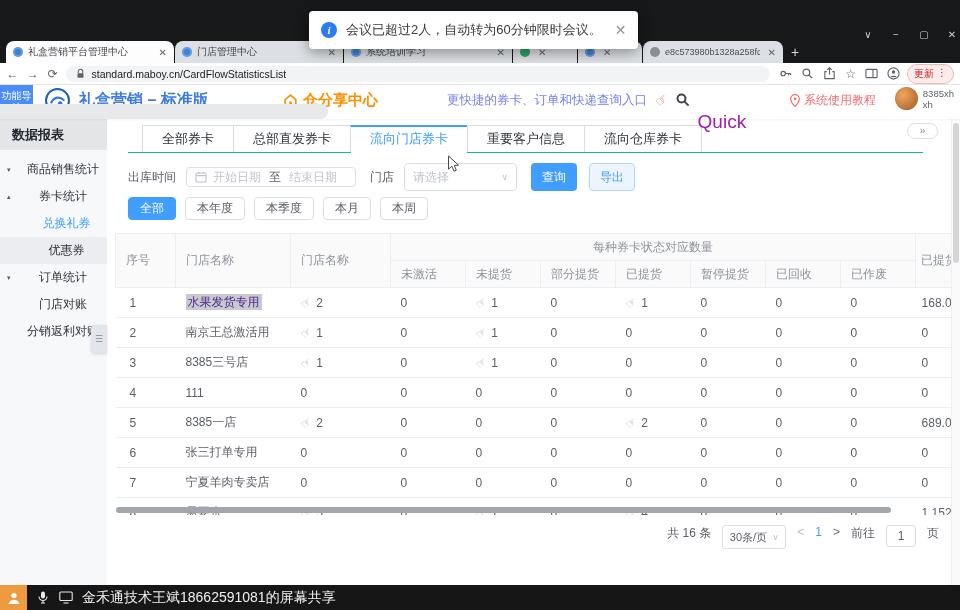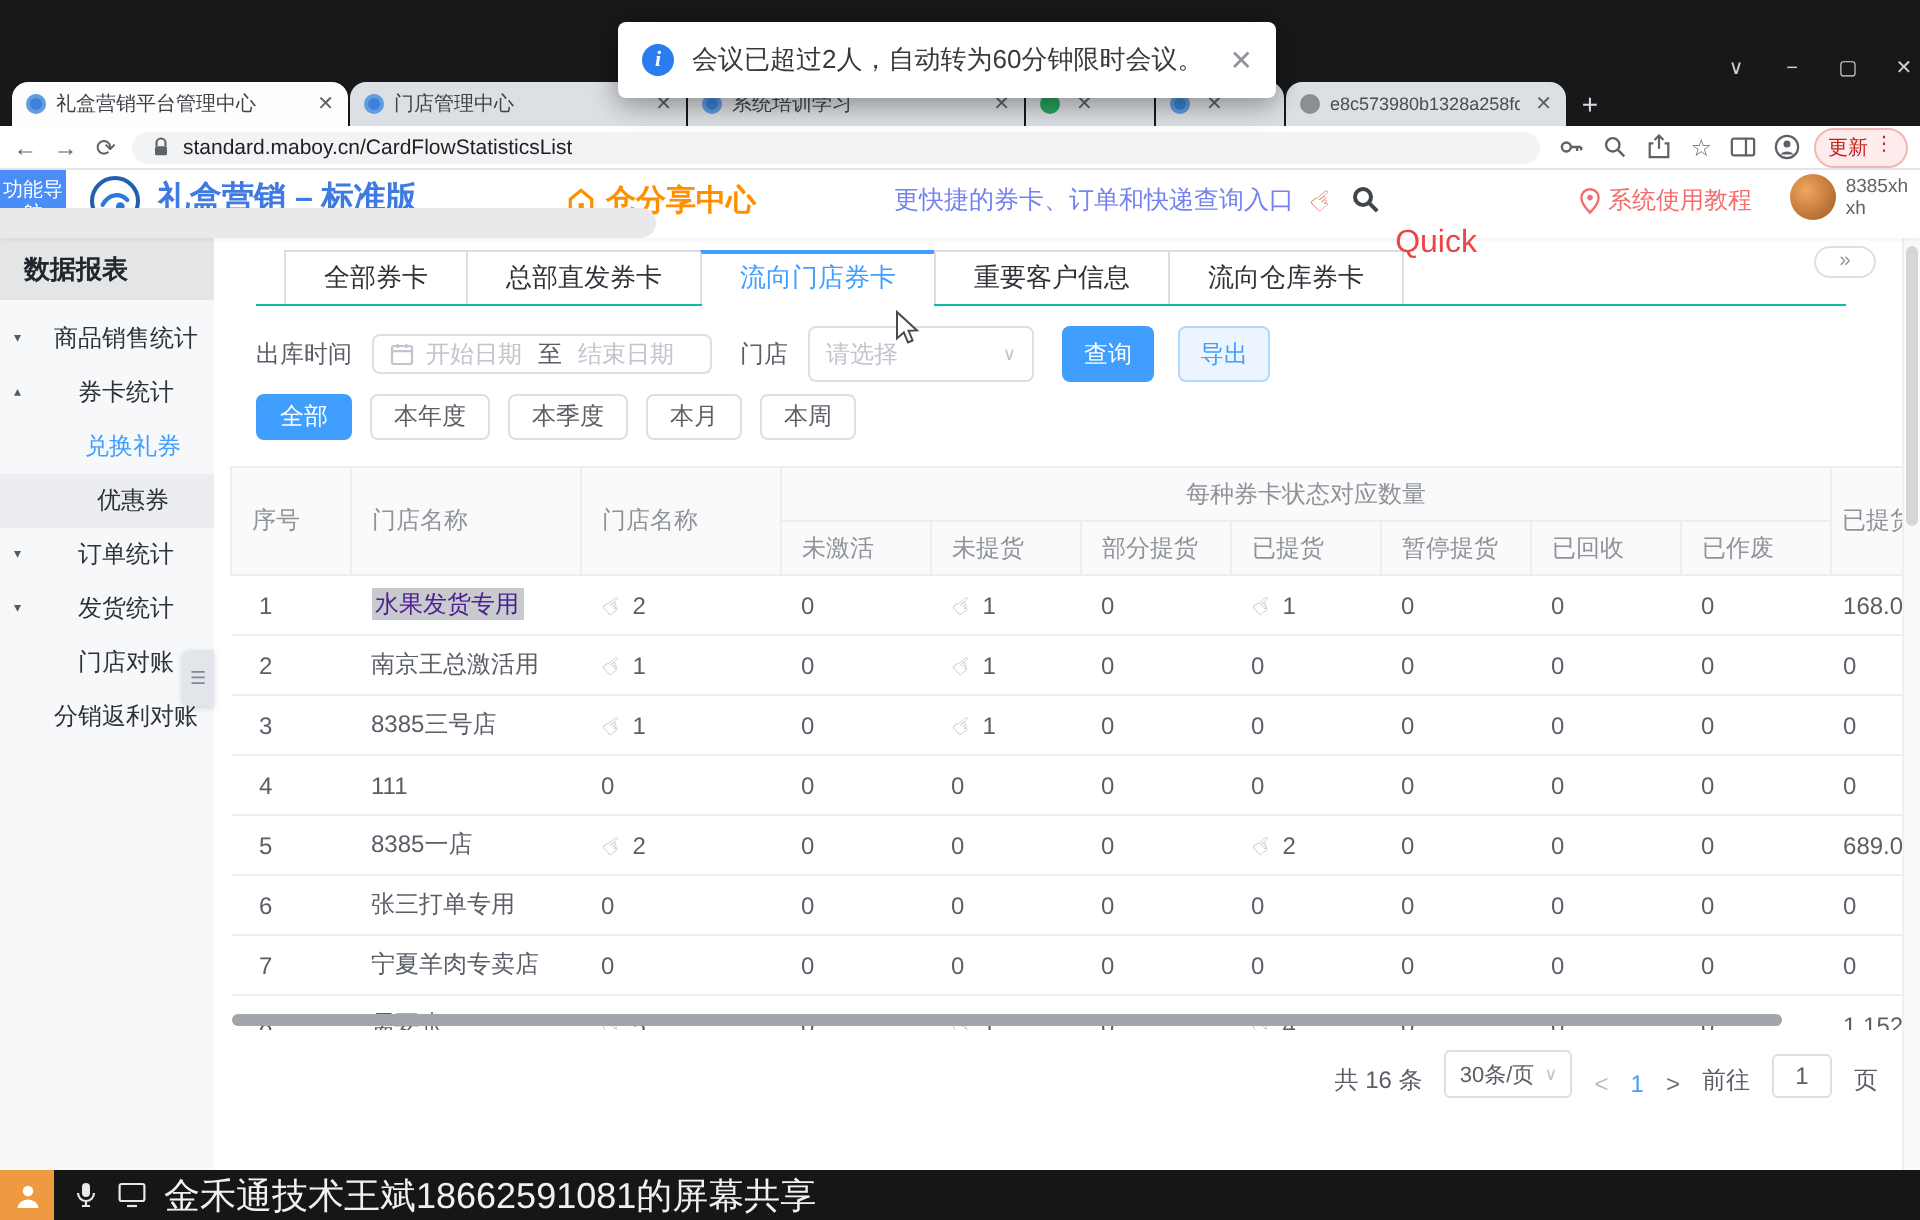--- a/index.html
+++ b/index.html
@@ -43,21 +43,21 @@
   .nav-toggle{left:0;top:0;width:33px;height:34px;background:#4b8df8;color:#fff;font-size:10px;
     line-height:12px;padding-top:5px;text-align:center;border-radius:0 0 3px 0;z-index:6;}
   .logo{left:45px;top:3px;width:25px;height:25px;border-radius:50%;border:2px solid #2160ae;
     background:#fff;display:flex;align-items:center;justify-content:center;}
   .app-title{left:79px;top:0;line-height:30px;font-size:16px;font-weight:bold;color:#3f7ae0;white-space:nowrap;}
   .share-center{left:283px;top:0;height:30px;display:flex;align-items:center;gap:5px;
     color:#ff8f00;font-weight:bold;font-size:15px;white-space:nowrap;}
   .quick-entry{left:447px;top:0;height:30px;display:flex;align-items:center;gap:8px;white-space:nowrap;}
   .qe-text{color:#7583ee;font-size:12.5px;}
   .qe-hand{display:inline-block;transform:rotate(-40deg);color:#e2614f;font-size:14px;}
-  .qe-quick{color:#ef4444;font-size:16px;margin-top:44px;}
+  .qe-quick{color:#a21caf;font-size:19px;margin-top:44px;}
   .tutorial{left:790px;top:0;height:30px;display:flex;align-items:center;gap:4px;color:#f56c6c;font-size:12px;white-space:nowrap;}
   .user{right:6px;top:2px;display:flex;align-items:center;gap:5px;}
   .avatar{width:23px;height:23px;border-radius:50%;background:radial-gradient(circle at 35% 35%,#f2a65e,#9c5a22);}
   .uname{font-size:9.5px;color:#5f6368;line-height:11px;}
   
   .page{position:absolute;top:119px;left:0;width:960px;height:466px;background:#fff;}
   .sidebar{position:absolute;left:0;top:0;width:107px;height:100%;background:#f7f8fa;}
   .sb-header{height:31px;background:#e4e5e7;font-size:13px;font-weight:bold;color:#22262e;
     line-height:31px;padding-left:12px;}
   .sb-items{padding-top:6px;text-align:center;}
@@ -109,37 +109,37 @@
   .table-wrap th.group{text-align:center;padding:0;}
   .table-wrap th.amount{padding-left:5px;}
   .table-wrap td{height:30px;border-bottom:1px solid #ebeef5;font-size:12px;color:#5a5e66;
     padding:0 0 0 10px;white-space:nowrap;overflow:hidden;background:#fff;}
   .table-wrap td.num{padding-left:14px;}
   .table-wrap td.amount-cell{padding-left:6px;}
   .hand{display:inline-block;transform:rotate(-38deg);color:#a9adb3;font-size:12px;margin-right:5px;}
   .hl{background:#c8cacd;color:#4c1d95;padding:1px 2px;}
   .h-scroll{position:absolute;left:1px;bottom:2px;width:775px;height:6px;border-radius:3px;background:#a2a5aa;}
   
-  .pagination{position:absolute;top:406px;right:12px;height:24px;display:flex;align-items:flex-end;
+  .pagination{position:absolute;top:406px;right:12px;height:24px;display:flex;align-items:flex-start;
     gap:11px;font-size:12px;color:#5a5e66;white-space:nowrap;}
   .psize{width:64px;height:24px;border:1px solid #dcdfe6;border-radius:3px;background:#fff;
     display:flex;align-items:center;justify-content:center;gap:5px;font-size:11px;}
   .parr.prev{color:#b9bdc3;}
   .parr.next{color:#6a6e75;}
   .pnum{color:#409eff;}
   .goto-input{width:30px;height:22px;border:1px solid #dcdfe6;border-radius:3px;text-align:center;
     font-size:12px;color:#5a5e66;outline:none;background:#fff;font-family:inherit;}
   .v-scroll{position:absolute;right:0;top:0;bottom:0;width:9px;background:#fafafa;border-left:1px solid #f0f0f0;}
   .v-thumb{position:absolute;top:4px;left:1px;width:6px;height:140px;border-radius:3px;background:#d5d6d8;}
   
   .share-bar{position:absolute;left:0;bottom:0;width:960px;height:25px;background:#161616;
     display:flex;align-items:center;}
   .person-badge{width:27px;height:25px;background:#ee9a40;display:flex;align-items:center;justify-content:center;}
   .sb-ic{margin-left:10px;display:flex;align-items:center;}
-  .share-text{margin-left:9px;font-size:18px;color:#f0f0f0;white-space:nowrap;}
+  .share-text{margin-left:9px;font-size:14px;color:#f0f0f0;white-space:nowrap;}
   
   .toast{position:absolute;left:309px;top:11px;height:38px;background:#fff;border-radius:4px;
     box-shadow:0 3px 14px rgba(0,0,0,.4);display:flex;align-items:center;padding:0 12px;gap:9px;z-index:40;}
   .t-info{width:16px;height:16px;border-radius:50%;background:#2a7cf0;color:#fff;font-size:11px;
     font-weight:bold;font-family:"Liberation Serif",serif;display:flex;align-items:center;
     justify-content:center;flex:0 0 auto;font-style:italic;}
   .t-text{font-size:13px;color:#3a3a3a;white-space:nowrap;}
   .t-close{color:#8f949c;font-size:14px;margin-left:4px;}
   .cursor{position:absolute;left:447px;top:155px;z-index:60;}
 </style>
@@ -273,21 +273,20 @@
 
   <div class="page">
     <aside class="sidebar">
       <div class="sb-header">数据报表</div>
       <div class="sb-items" id="sbItems">
           <div class="sb-item"><span class="arrow">▾</span><span class="lbl">商品销售统计</span></div>
           <div class="sb-item"><span class="arrow">▴</span><span class="lbl">券卡统计</span></div>
           <div class="sb-item child active"><span class="lbl">兑换礼券</span></div>
           <div class="sb-item child shaded"><span class="lbl">优惠券</span></div>
           <div class="sb-item"><span class="arrow">▾</span><span class="lbl">订单统计</span></div>
-          <div class="sb-item"><span class="arrow">▾</span><span class="lbl">发货统计</span></div>
           <div class="sb-item"><span class="lbl">门店对账</span></div>
           <div class="sb-item"><span class="lbl">分销返利对账</span></div>
         </div>
       <div class="sb-handle">
         <span>☰</span>
       </div>
     </aside>
 
     <div class="content">
       <div class="ctabs" id="contentTabs">

